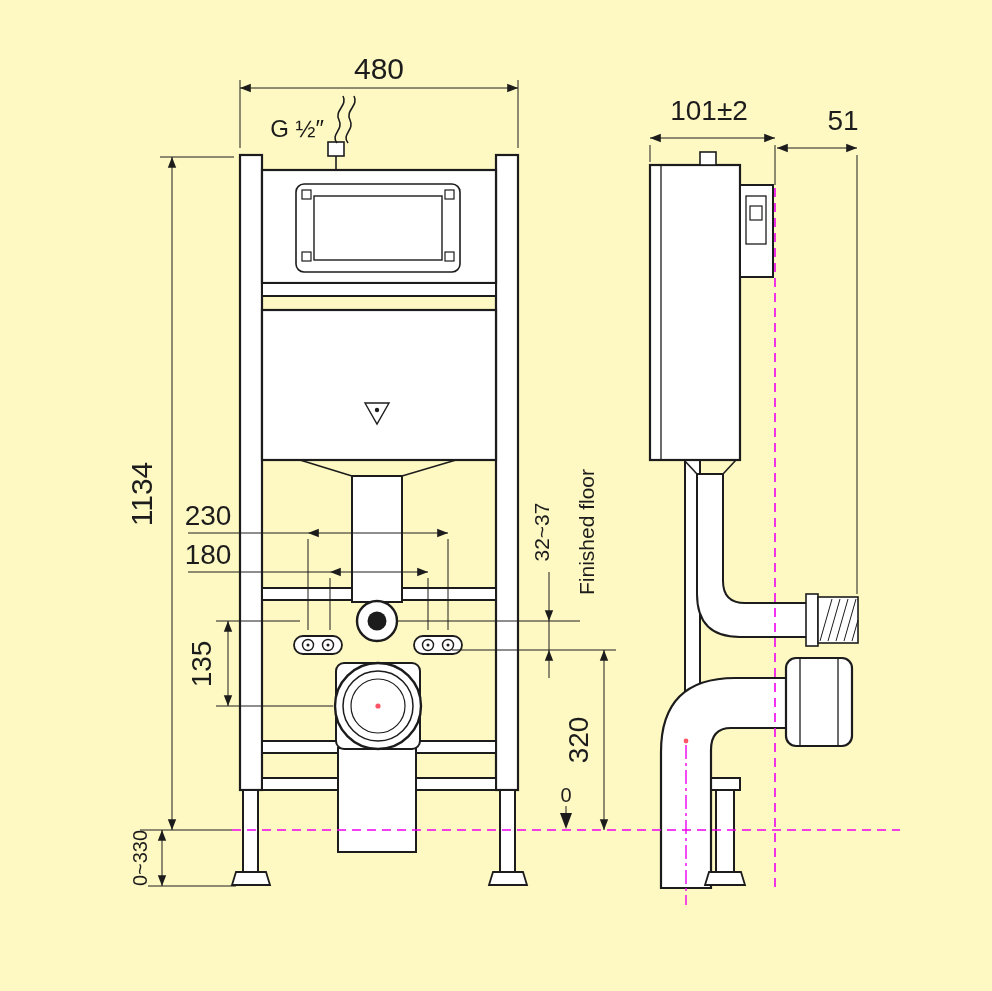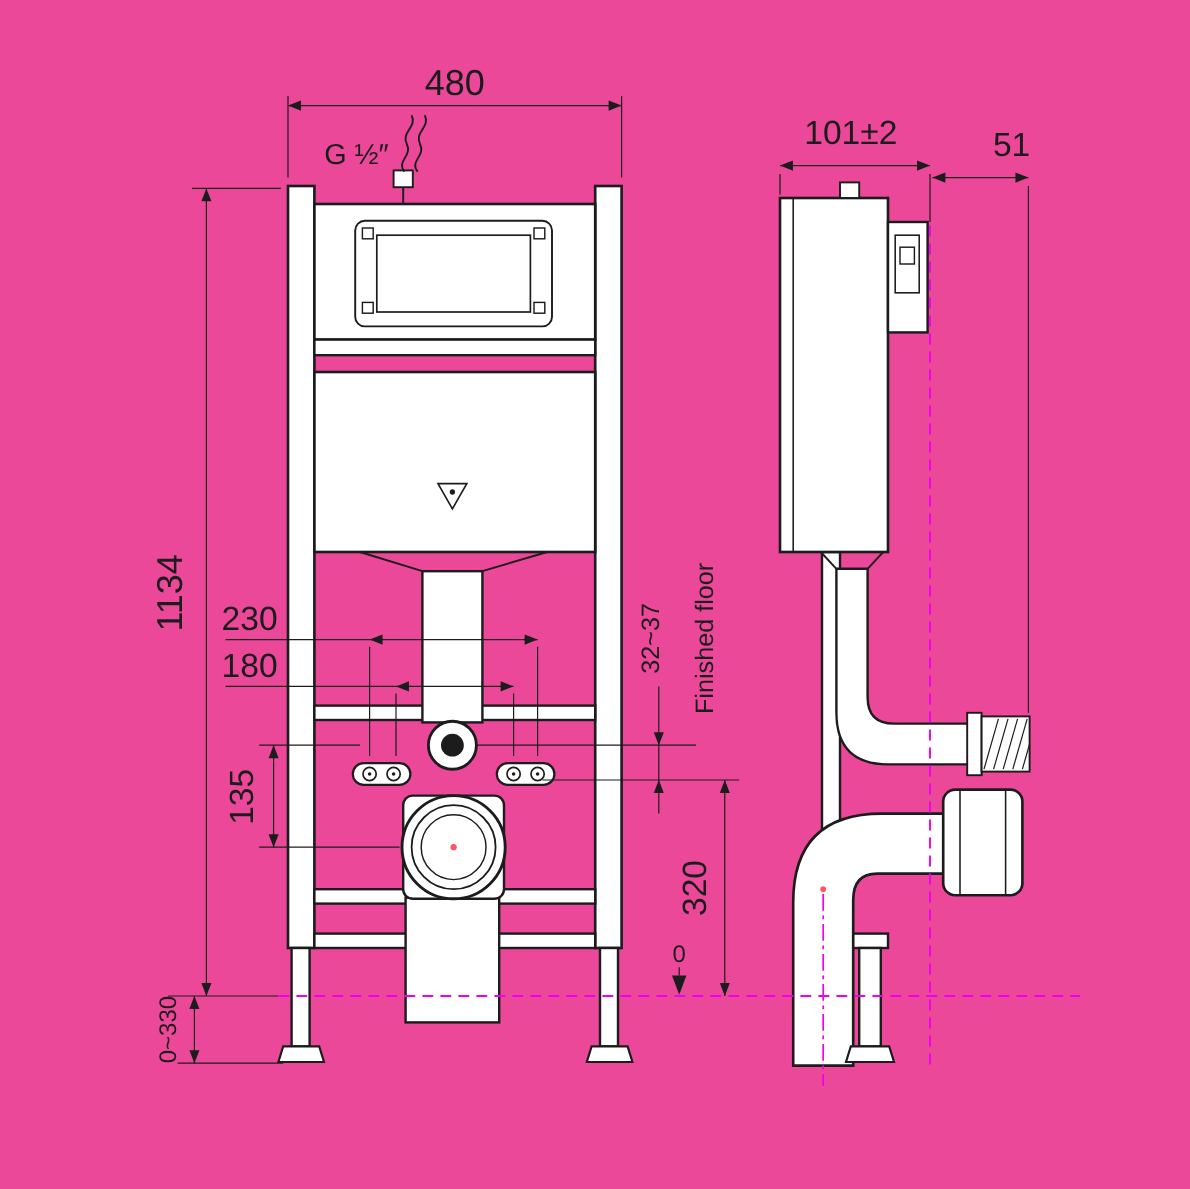--- a/index.html
+++ b/index.html
@@ -1,16 +1,16 @@
 <!DOCTYPE html>
 <html><head>
 <meta charset="utf-8">
 <style>
   html,body{margin:0;padding:0;background:#ffffff}
-  .stage{position:relative;width:992px;height:991px;background:#ec4899;overflow:hidden}
+  .stage{position:relative;width:992px;height:991px;background:#fef9c3;overflow:hidden}
   svg{position:absolute;left:0;top:0}
   text{font-family:"Liberation Sans","DejaVu Sans",sans-serif;fill:#1c1c1c}
 </style>
 </head>
 <body>
 
 <div class="stage">
 <svg width="992" height="991" viewBox="0 0 992 991">
   <defs>
     <marker id="arr" viewBox="0 0 10 8" refX="9.5" refY="4" markerWidth="12" markerHeight="10" orient="auto-start-reverse">

